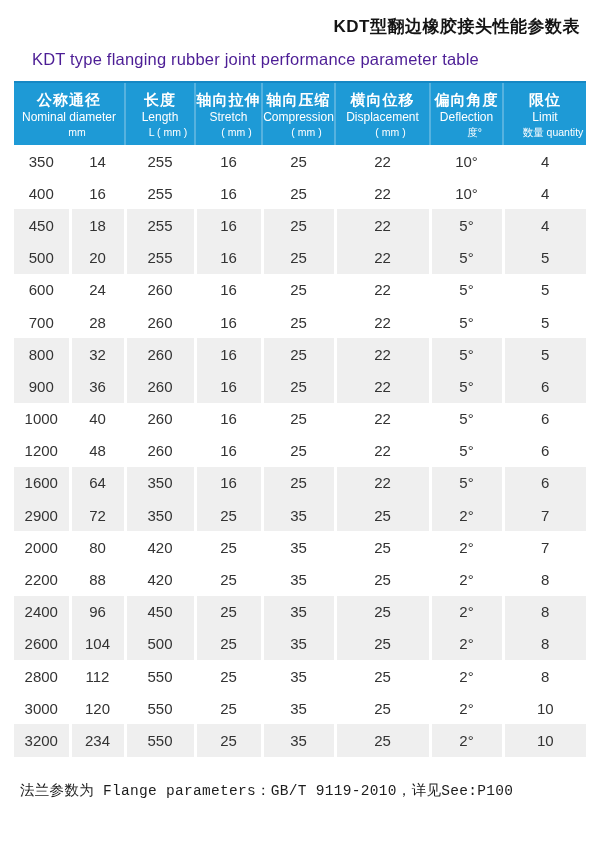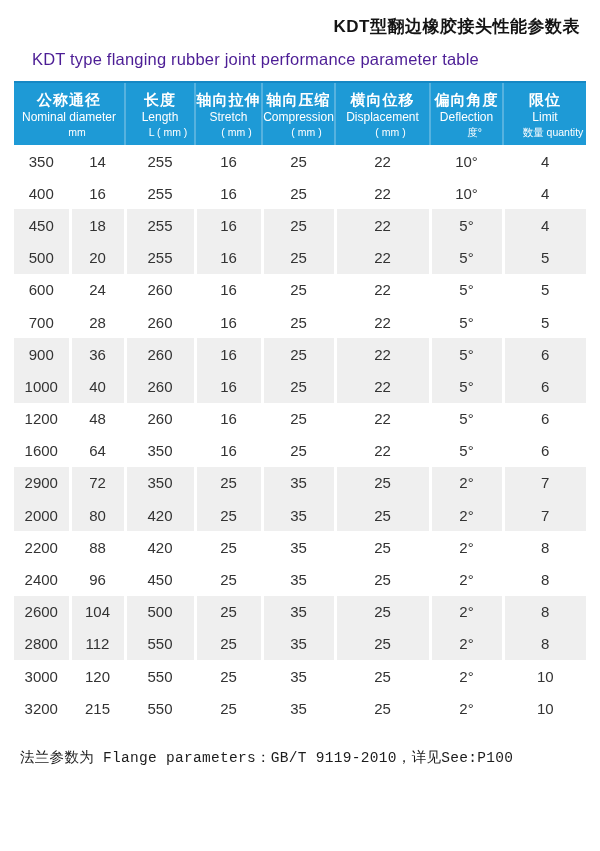--- a/index.html
+++ b/index.html
@@ -191,20 +191,30 @@
           <td>700</td>
           <td>28</td>
           <td>260</td>
           <td>16</td>
           <td>25</td>
           <td>22</td>
           <td>5°</td>
           <td>5</td>
         </tr>
         <tr>
+          <td>800</td>
+          <td>32</td>
+          <td>260</td>
+          <td>16</td>
+          <td>25</td>
+          <td>22</td>
+          <td>5°</td>
+          <td>5</td>
+        </tr>
+        <tr>
           <td>900</td>
           <td>36</td>
           <td>260</td>
           <td>16</td>
           <td>25</td>
           <td>22</td>
           <td>5°</td>
           <td>6</td>
         </tr>
         <tr>
@@ -302,21 +312,21 @@
           <td>120</td>
           <td>550</td>
           <td>25</td>
           <td>35</td>
           <td>25</td>
           <td>2°</td>
           <td>10</td>
         </tr>
         <tr>
           <td>3200</td>
-          <td>215</td>
+          <td>234</td>
           <td>550</td>
           <td>25</td>
           <td>35</td>
           <td>25</td>
           <td>2°</td>
           <td>10</td>
         </tr>
       </tbody>
   </table>
 

